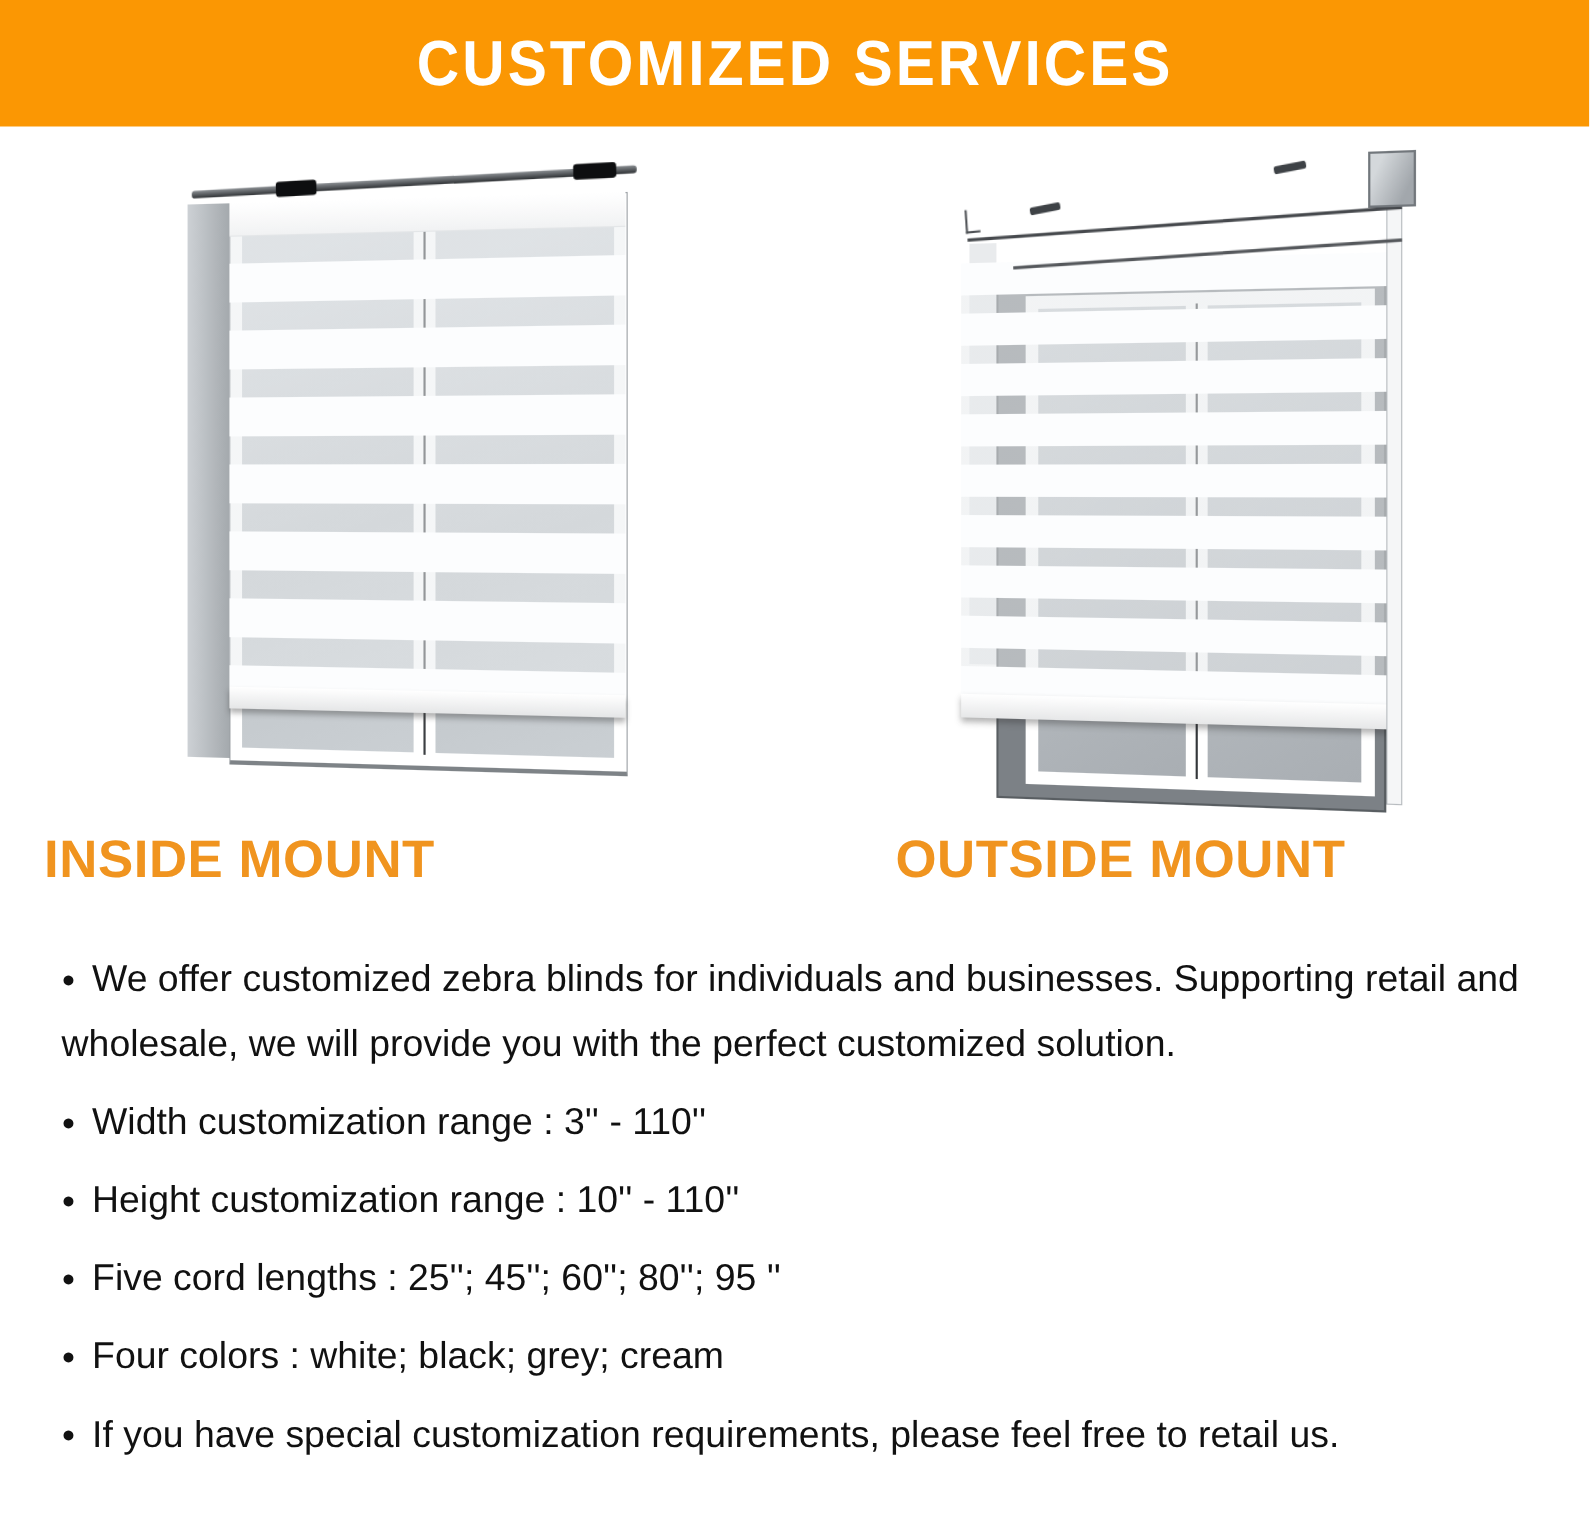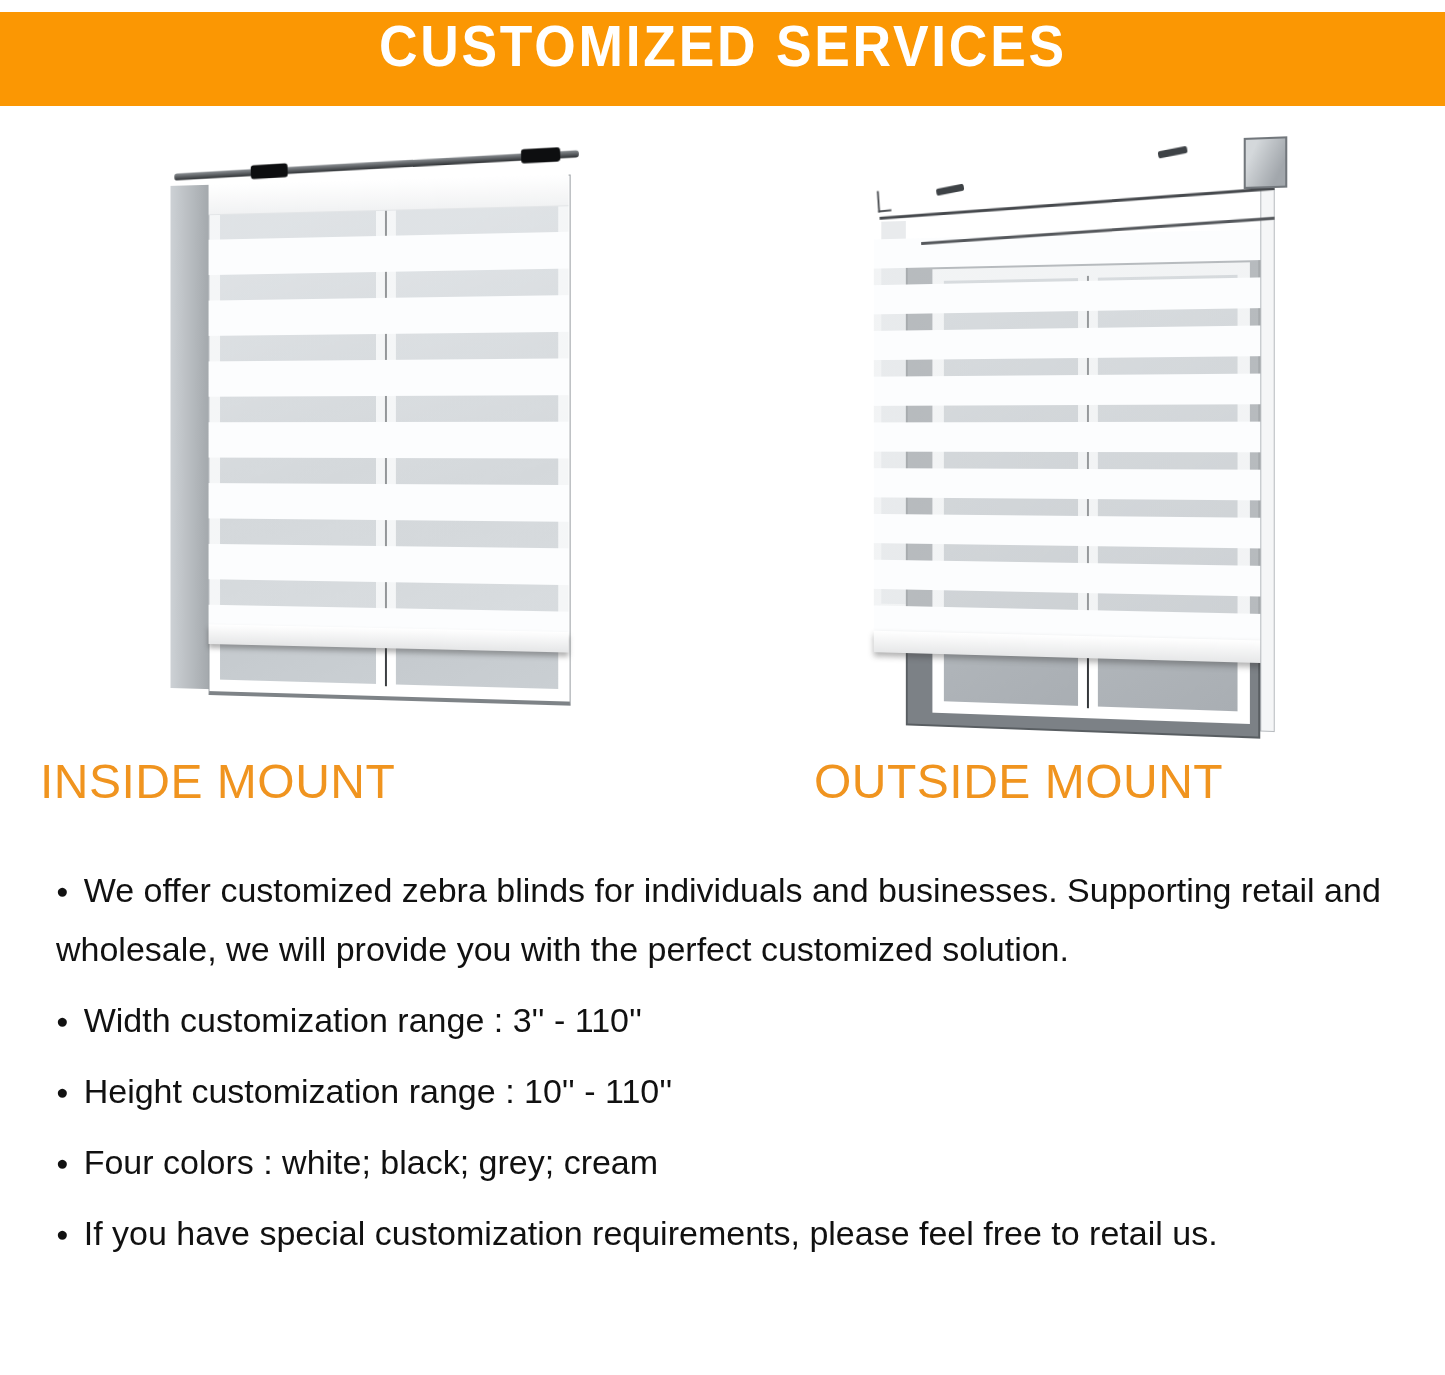--- a/index.html
+++ b/index.html
@@ -1,21 +1,21 @@
 <!DOCTYPE html>
 <html><head>
 <meta charset="utf-8">
 <style>
   html,body{margin:0;padding:0;background:#fff;}
   #page{position:relative;width:1445px;height:1375px;background:#ffffff;overflow:hidden;
         font-family:"Liberation Sans","DejaVu Sans",sans-serif;}
 
   
-  .banner{position:absolute;left:0;top:12px;width:1445px;height:94px;
-          background:var(--banner-bg,#FB9703);display:flex;justify-content:center;}
+  .banner{position:absolute;left:0;top:0;width:1445px;height:115px;
+          background:var(--banner-bg,#FB9703);display:flex;align-items:center;justify-content:center;}
   .banner-title{color:var(--banner-fg,#fff);font-size:58px;font-weight:bold;letter-spacing:3px;
                 transform:scaleX(0.92);white-space:nowrap;}
 
   
   .scene{position:absolute;}
   .scene-inside{left:158px;top:150px;width:440px;height:570px;
                 transform:perspective(1100px) rotateY(-7deg);}
   .scene-outside{left:866px;top:136px;width:432px;height:604px;
                  transform:perspective(1100px) rotateY(-8deg);}
   .scene div{position:absolute;}
@@ -60,21 +60,21 @@
                   background:linear-gradient(150deg,#c5cace,#a9aeb3);}
   .out-sash .pane-l{left:12px;} .out-sash .pane-r{right:12px;}
   .out-sash .mullion-line{left:calc(50% - 1px);top:10px;bottom:10px;width:2px;background:#34373a;}
   .out-blind{left:0;top:98px;width:396px;height:424px;z-index:2;}
   .out-blind .bands{left:0;top:0;right:0;bottom:22px;
       background:repeating-linear-gradient(180deg,#fcfdfe 0 30px,rgba(231,234,236,0.55) 30px 47px);}
   .out-blind .bottomrail{left:0;bottom:0;right:0;height:22px;
       background:linear-gradient(#ffffff,#e6e7e8);box-shadow:0 4px 6px rgba(50,50,50,0.38);}
 
   
-  .caption{position:absolute;top:757px;font-size:48px;font-weight:normal;line-height:50px;
+  .caption{position:absolute;top:757px;font-size:48px;font-weight:bold;line-height:50px;
            color:var(--caption-color,#F3941D);white-space:nowrap;letter-spacing:0.5px;text-align:center;}
   .caption-inside{left:40px;}
   .caption-outside{left:786px;margin-left:28px;}
 
   
   .bullets{position:absolute;left:44px;top:849px;width:1401px;margin:0;padding:0;list-style:none;
            font-size:34px;line-height:59px;color:var(--text-color,#111);}
   .bullets li{margin:12px;padding:0;}
   .bullets .dot{font-size:21px;vertical-align:4px;margin-right:15px;}
   .bullets .emph{font-weight:bold;margin-left:12px;letter-spacing:0.2px;}
@@ -128,17 +128,18 @@
     <div class="out-bracket"></div>
   </div>
 
   <div class="caption caption-inside">INSIDE MOUNT</div>
   <div class="caption caption-outside">OUTSIDE MOUNT</div>
 
   <ul class="bullets">
       <li><span class="dot">●</span><span>We offer customized zebra blinds for individuals and businesses. Supporting retail and wholesale, we will provide you with the perfect customized solution.</span></li>
       <li><span class="dot">●</span><span>Width customization range : 3'' - 110''</span></li>
       <li><span class="dot">●</span><span>Height customization range : 10'' - 110''</span></li>
+      <li><span class="dot">●</span><span>Five cord lengths : 25''; 45''; 60''; 80''; 95 ''</span></li>
       <li><span class="dot">●</span><span>Four colors : white; black; grey; cream</span></li>
       <li><span class="dot">●</span><span>If you have special customization requirements, please feel free to retail us.</span></li>
     </ul>
 
 </div>
 
 </body></html>

